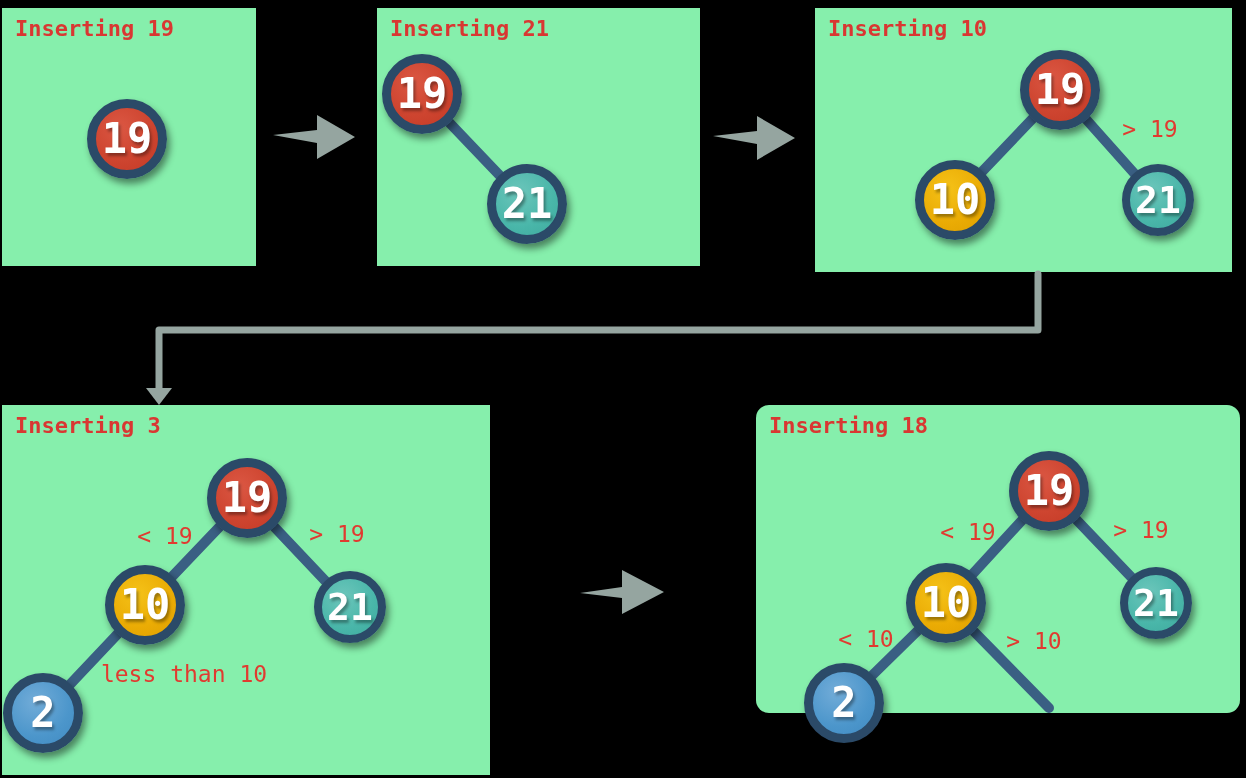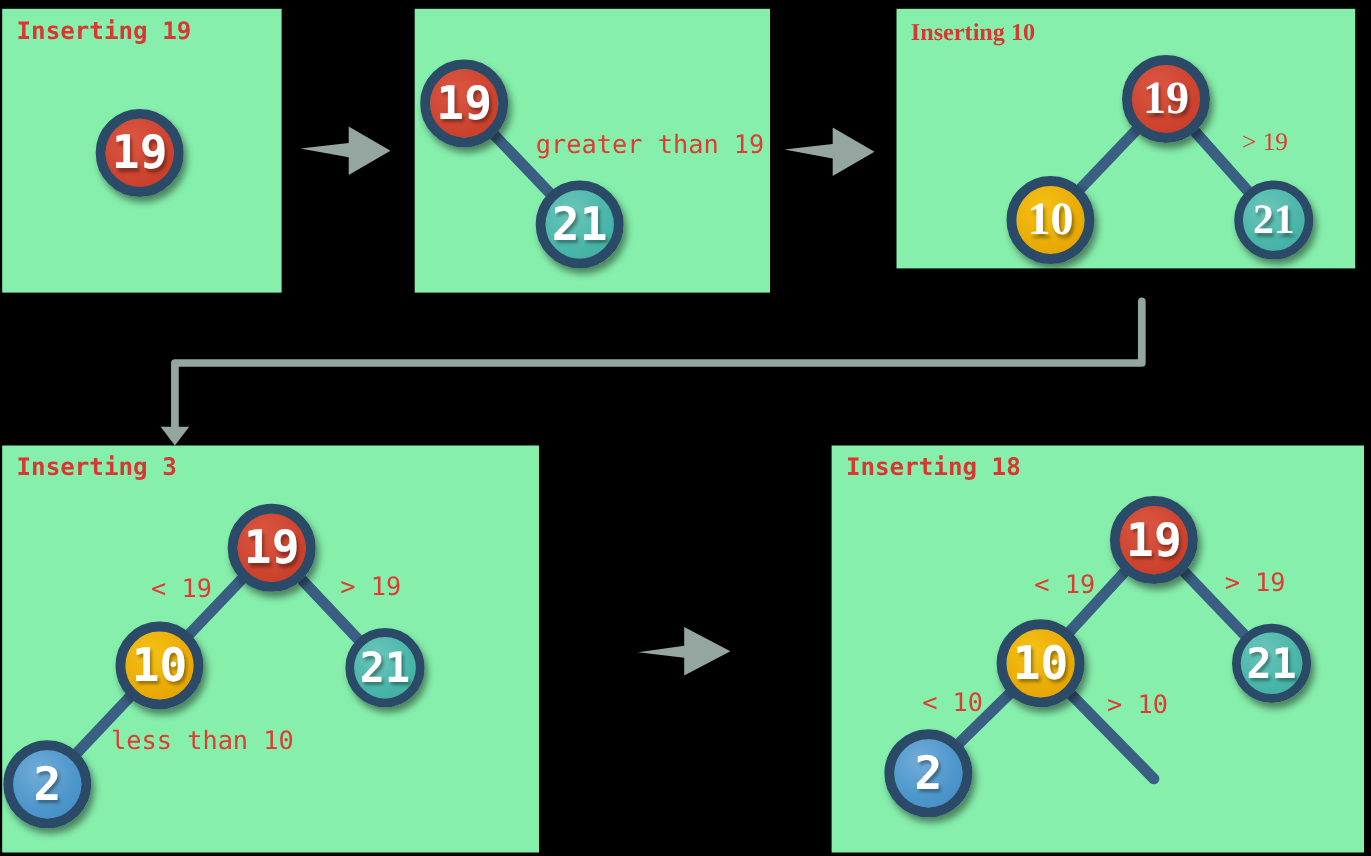--- a/index.html
+++ b/index.html
@@ -88,33 +88,33 @@
   </svg>
 
   <div class="panel" style="left:2px;top:8px;width:254px;height:258px;">
     <div class="panel-title">Inserting 19</div>
     <div class="node red" style="left:85px;top:91px;">
       <span>19</span>
     </div>
   </div>
 
   <div class="panel" style="left:377px;top:8px;width:323px;height:258px;">
+    <div class="panel-title">Inserting 21</div>
     <svg class="edges-svg" width="323" height="258">
       <line class="edge" x1="45" y1="86" x2="150" y2="196"></line>
     </svg>
     <div class="node red" style="left:5px;top:46px;">
       <span>19</span>
     </div>
     <div class="node teal" style="left:110px;top:156px;">
       <span>21</span>
     </div>
-    <div class="branch-label" style="left:214px;top:124px;">greater than 19</div>
   </div>
 
-  <div class="panel" style="left:815px;top:8px;width:417px;height:236px;font-family:Liberation Serif, serif;">
+  <div class="panel" style="left:815px;top:8px;width:417px;height:264px;">
     <div class="panel-title">Inserting 10</div>
     <svg class="edges-svg" width="417" height="264">
       <line class="edge" x1="245" y1="82" x2="140" y2="192"></line>
       <line class="edge" x1="245" y1="82" x2="343" y2="192"></line>
     </svg>
     <div class="node red" style="left:205px;top:42px;">
       <span>19</span>
     </div>
     <div class="node gold" style="left:100px;top:152px;">
       <span>10</span>
@@ -142,21 +142,21 @@
       <span>21</span>
     </div>
     <div class="node blue" style="left:1px;top:268px;">
       <span>2</span>
     </div>
     <div class="branch-label" style="left:163px;top:131px;">&lt; 19</div>
     <div class="branch-label" style="left:335px;top:129px;">&gt; 19</div>
     <div class="branch-label" style="left:182px;top:269px;">less than 10</div>
   </div>
 
-  <div class="panel" style="left:756px;top:405px;width:484px;height:370px;">
+  <div class="panel" style="left:756px;top:405px;width:484px;height:308px;border-radius:13px;">
     <div class="panel-title">Inserting 18</div>
     <svg class="edges-svg" width="484" height="370">
       <line class="edge" x1="293" y1="86" x2="190" y2="198"></line>
       <line class="edge" x1="293" y1="86" x2="400" y2="198"></line>
       <line class="edge" x1="190" y1="198" x2="88" y2="298"></line>
       <line class="edge" x1="190" y1="198" x2="293" y2="303"></line>
     </svg>
     <div class="node red" style="left:253px;top:46px;">
       <span>19</span>
     </div>

